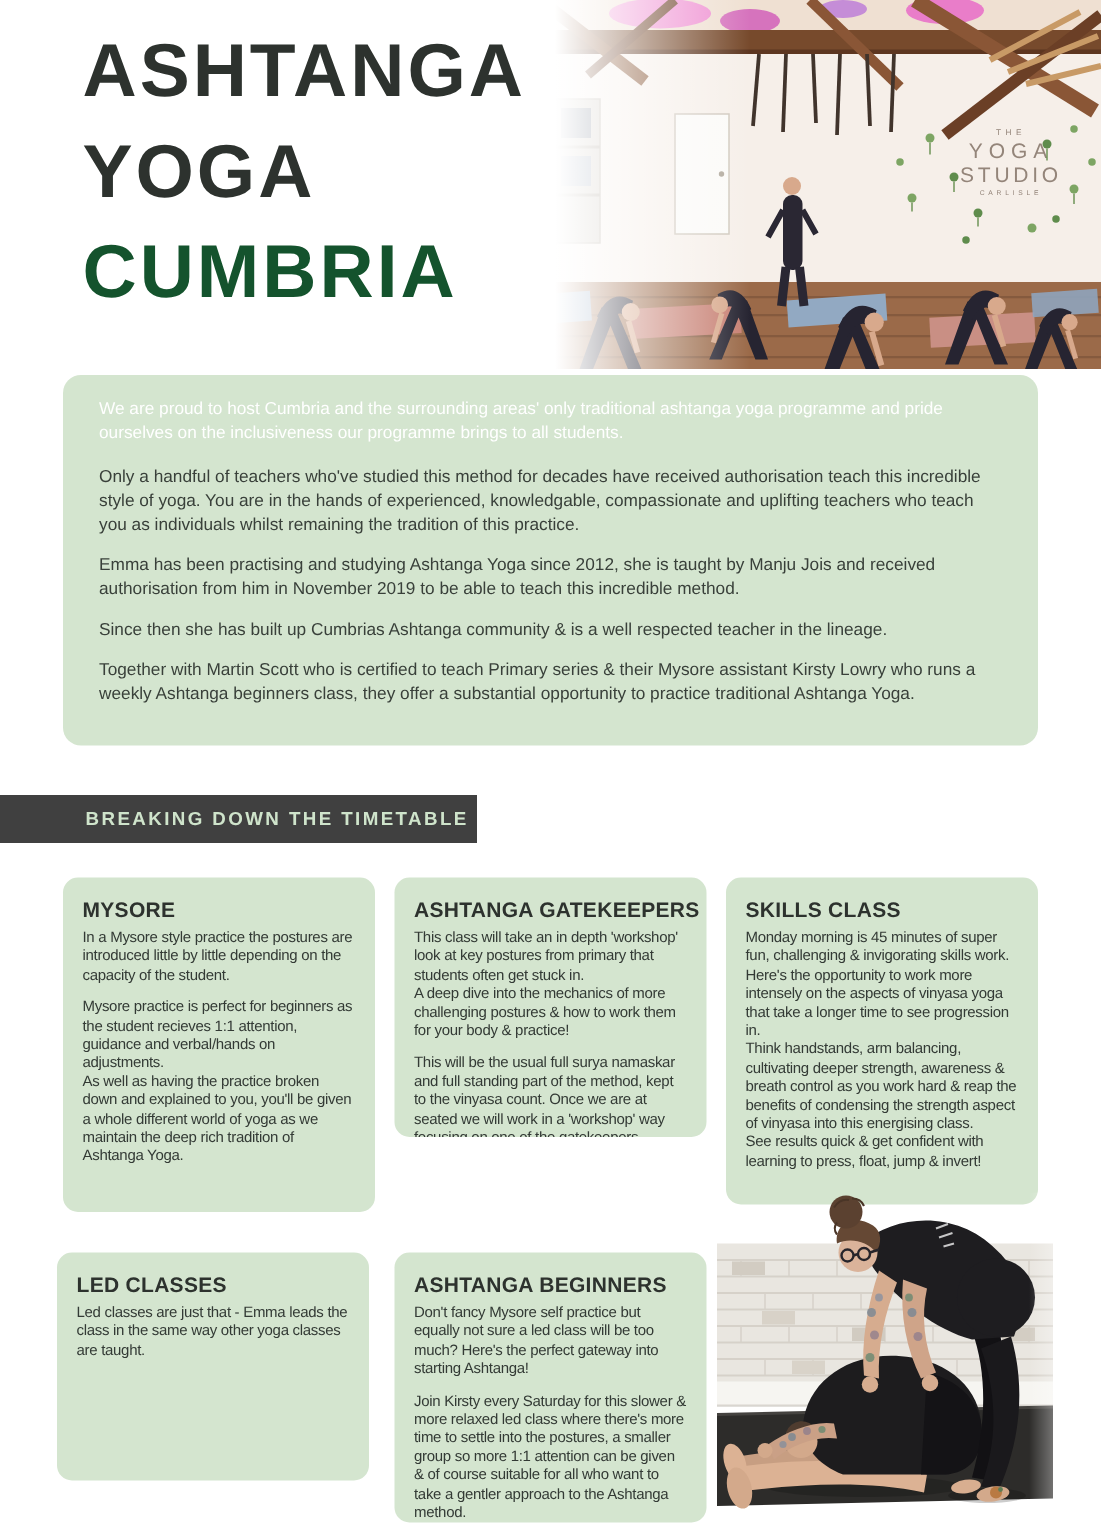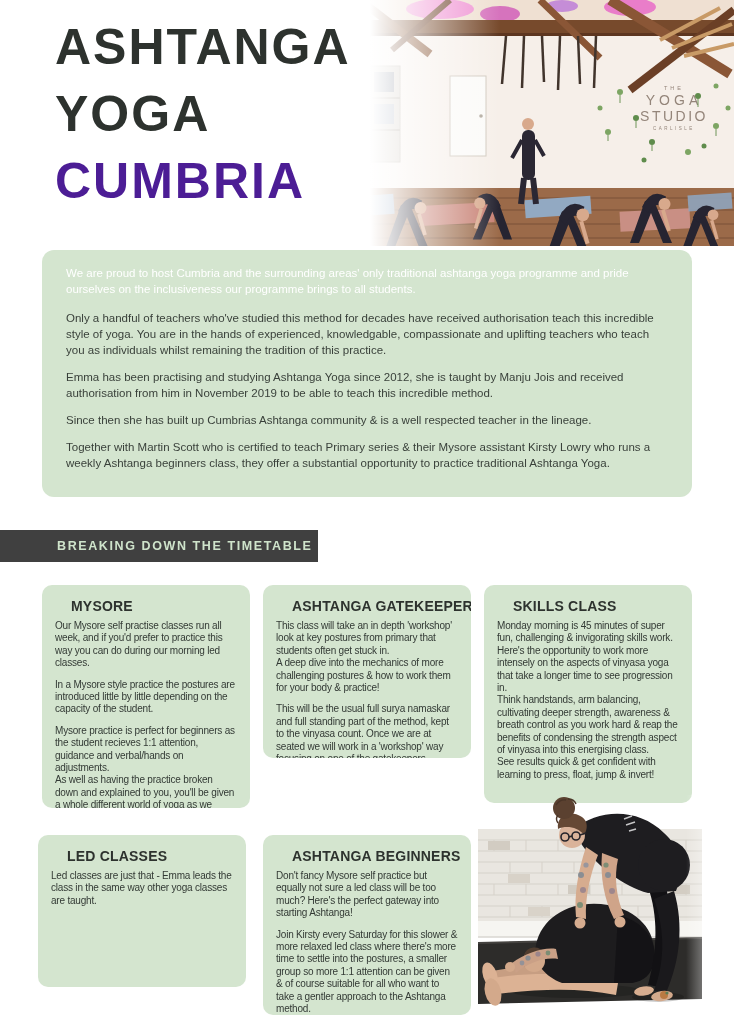--- a/index.html
+++ b/index.html
@@ -7,37 +7,37 @@
         font-family:"Liberation Sans","DejaVu Sans",sans-serif;color:#2d322e;}
 
   
   .hero{position:absolute;left:300px;top:0;width:434px;height:246px;z-index:1;}
   .hero svg{display:block;}
 
   
   .title{position:absolute;left:55px;top:14px;z-index:3;margin:0;}
   .title span{display:block;font-size:50px;font-weight:bold;line-height:67px;letter-spacing:2px;}
   .t-dark{color:#2d322e;}
-  .t-green{color:#4c1d95;}
+  .t-green{color:#14532d;}
 
   
   .intro{position:absolute;left:42px;top:250px;width:650px;height:247px;z-index:2;
          background:#d4e5cf;border-radius:12px;box-sizing:border-box;padding:15px 24px 0;}
   .intro p{margin:0 0 11px;font-size:11.5px;line-height:16px;color:#39403a;}
   .intro .hl{color:#ffffff;font-weight:normal;margin-bottom:13px;}
 
   
   .banner{position:absolute;left:0;top:530px;width:318px;height:32px;background:#404040;
           display:flex;align-items:center;box-sizing:border-box;padding-left:57px;z-index:2;}
   .banner span{color:#cfe4cb;font-size:12.5px;font-weight:bold;letter-spacing:1.6px;}
 
   
   .card{position:absolute;width:208px;background:#d4e5cf;border-radius:10px;
         box-sizing:border-box;padding:13px 13px;overflow:hidden;z-index:2;}
-  .card h2{margin:0 16px 6px;font-size:14px;letter-spacing:.2px;color:#2d322e;white-space:nowrap;}
+  .card h2{margin:0 0 6px;font-size:14px;letter-spacing:.2px;color:#2d322e;white-space:nowrap;}
   .card p{margin:0 0 9px;font-size:10px;line-height:12.4px;letter-spacing:-.2px;
           color:#333a35;white-space:pre-line;}
   #card-mysore{left:42px;top:585px;height:223px;}
   #card-gatekeepers{left:263px;top:585px;height:173px;}
   #card-skills{left:484px;top:585px;height:218px;}
   #card-led{left:38px;top:835px;height:152px;}
   #card-beginners{left:263px;top:835px;height:180px;}
 
   
   .adjust{position:absolute;left:478px;top:795px;width:256px;height:229px;z-index:3;}
@@ -173,21 +173,20 @@
     <p>Since then she has built up Cumbrias Ashtanga community &amp; is a well respected teacher in the lineage.</p>
     <p>Together with Martin Scott who is certified to teach Primary series &amp; their Mysore assistant Kirsty Lowry who runs a weekly Ashtanga beginners class, they offer a substantial opportunity to practice traditional Ashtanga Yoga.</p>
   </section>
 
   <div class="banner">
     <span>BREAKING DOWN THE TIMETABLE</span>
   </div>
 
   <section class="card" id="card-mysore">
     <h2>MYSORE</h2>
-    <p>Our Mysore self practise classes run all week, and if you'd prefer to practice this way you can do during our morning led classes.</p>
     <p>In a Mysore style practice the postures are introduced little by little depending on the capacity of the student.</p>
     <p>Mysore practice is perfect for beginners as the student recieves 1:1 attention, guidance and verbal/hands on adjustments.
 As well as having the practice broken down and explained to you, you'll be given a whole different world of yoga as we maintain the deep rich tradition of Ashtanga Yoga.</p>
   </section>
 
   <section class="card" id="card-gatekeepers">
     <h2>ASHTANGA GATEKEEPERS</h2>
     <p>This class will take an in depth 'workshop' look at key postures from primary that students often get stuck in.
 A deep dive into the mechanics of more challenging postures &amp; how to work them for your body &amp; practice!</p>
     <p>This will be the usual full surya namaskar and full standing part of the method, kept to the vinyasa count. Once we are at seated we will work in a 'workshop' way focusing on one of the gatekeepers, ending with the full finishing and closing sequence. The posture we focus on will change weekly and Emma would be very grateful for any suggestions.</p>

